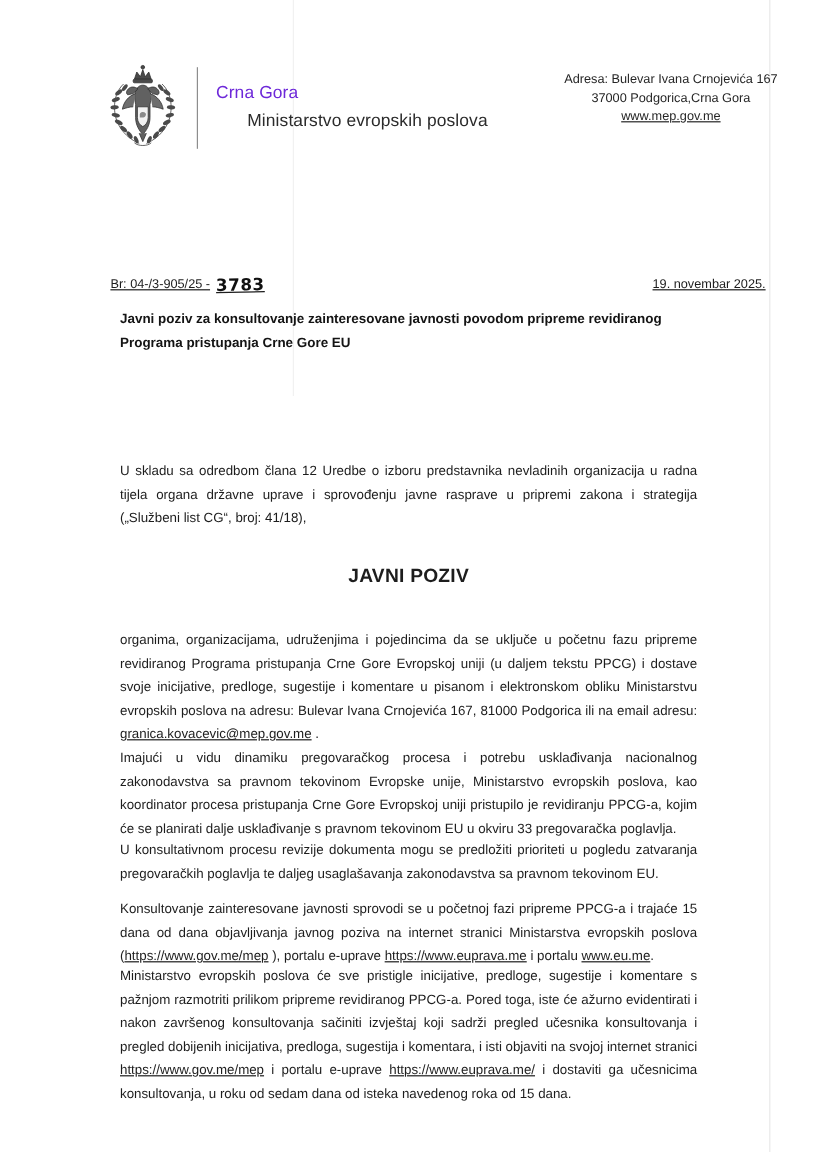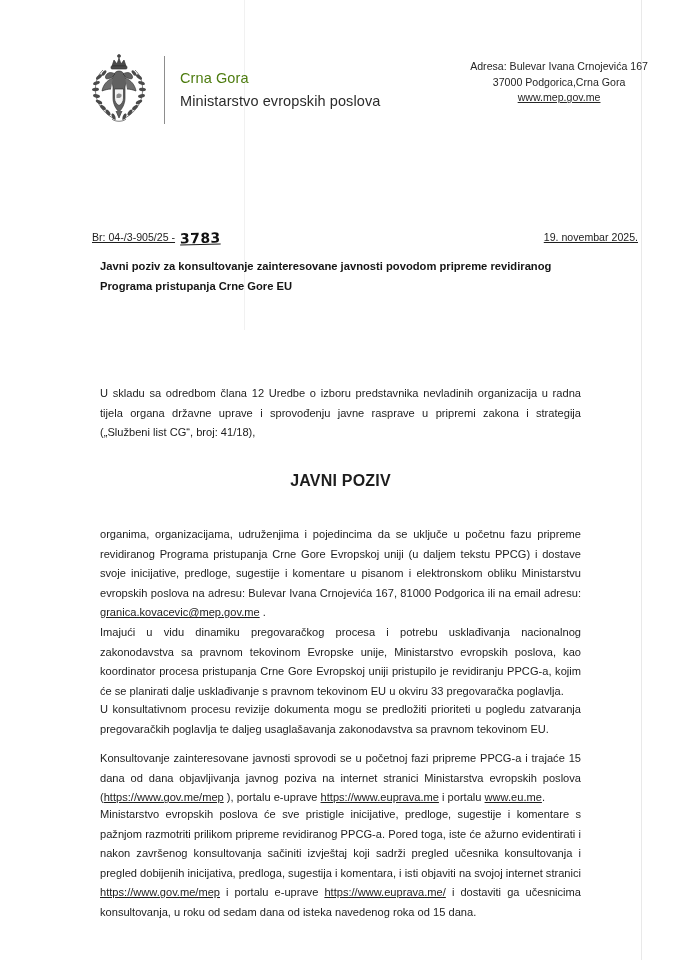--- a/index.html
+++ b/index.html
@@ -70,30 +70,31 @@
   .brand-text {
     margin-left: 15px;
     display: flex;
     flex-direction: column;
     justify-content: center;
     padding: 6px 0;
   }
   .brand-line1 {
     font-size: 14.5px;
     line-height: 23px;
-    color: #4d7c0f;
+    color: #6d28d9;
     letter-spacing: .1px;
     white-space: nowrap;
   }
   .brand-line2 {
     font-size: 14.5px;
     line-height: 23px;
     color: #2b2b2b;
     letter-spacing: .1px;
     white-space: nowrap;
+    margin-left: 26px;
   }
 
   .address {
     position: absolute;
     right: 31px;
     top: 7px;
     text-align: center;
     font-size: 10.6px;
     line-height: 15.6px;
     color: #262626;

